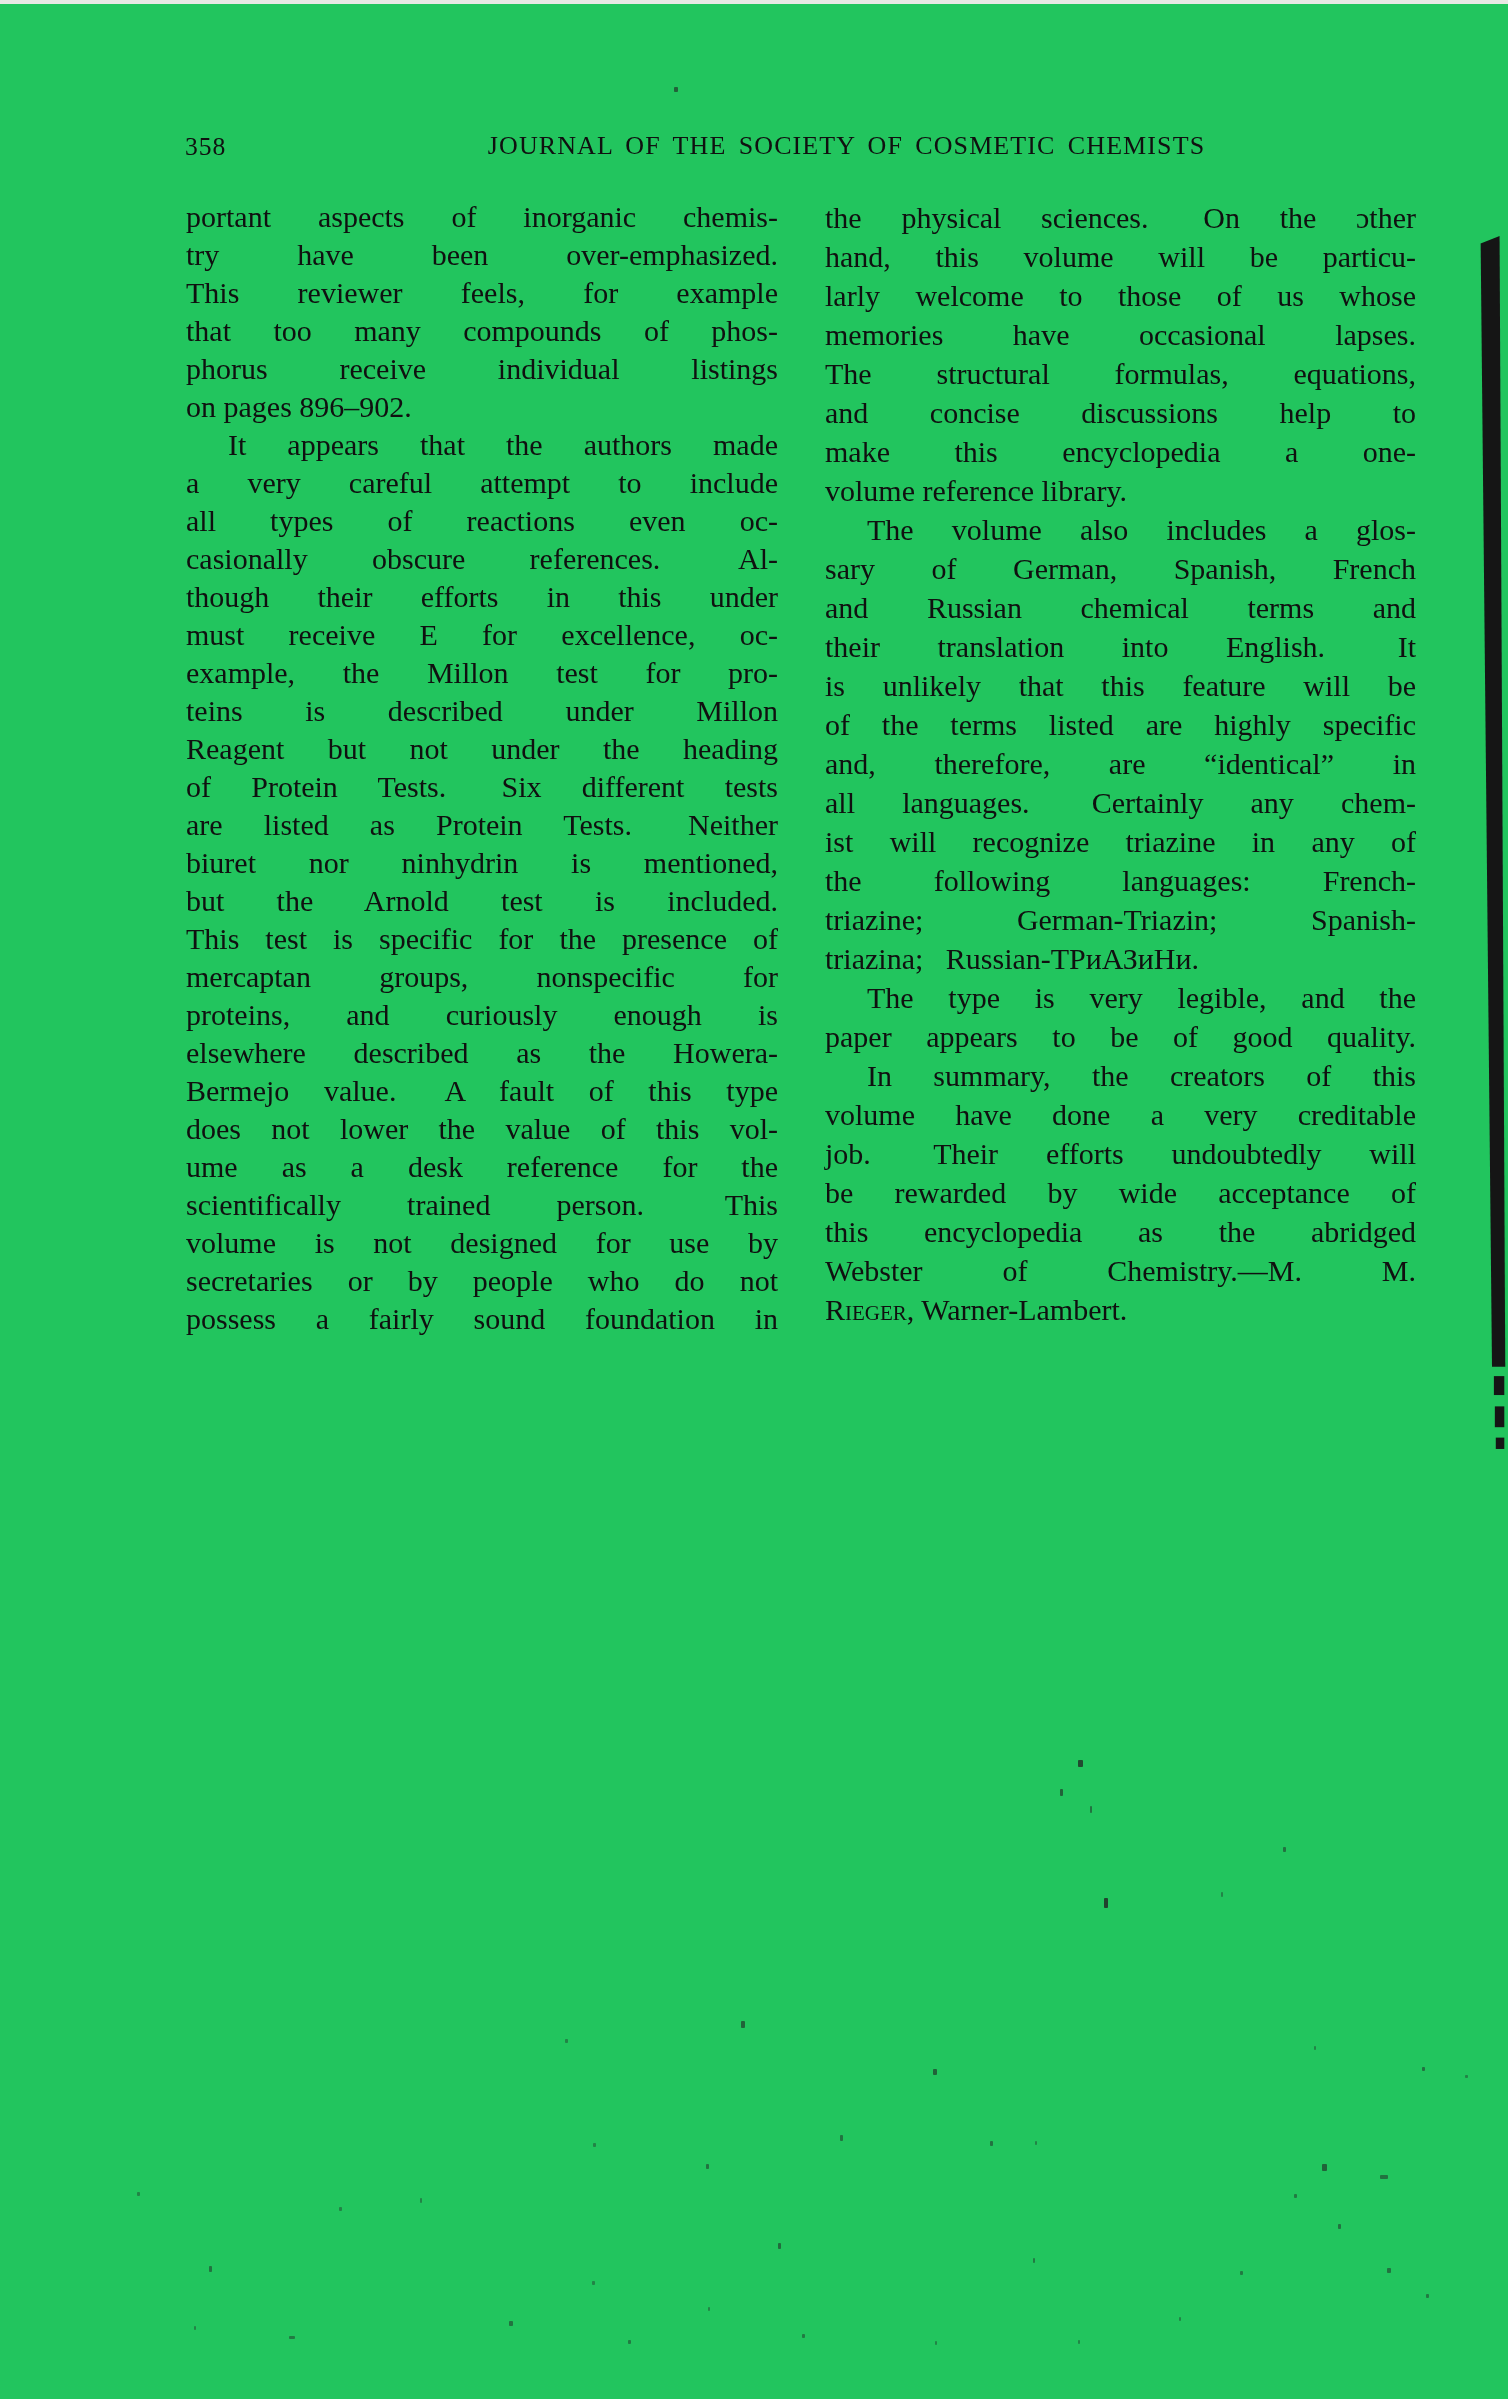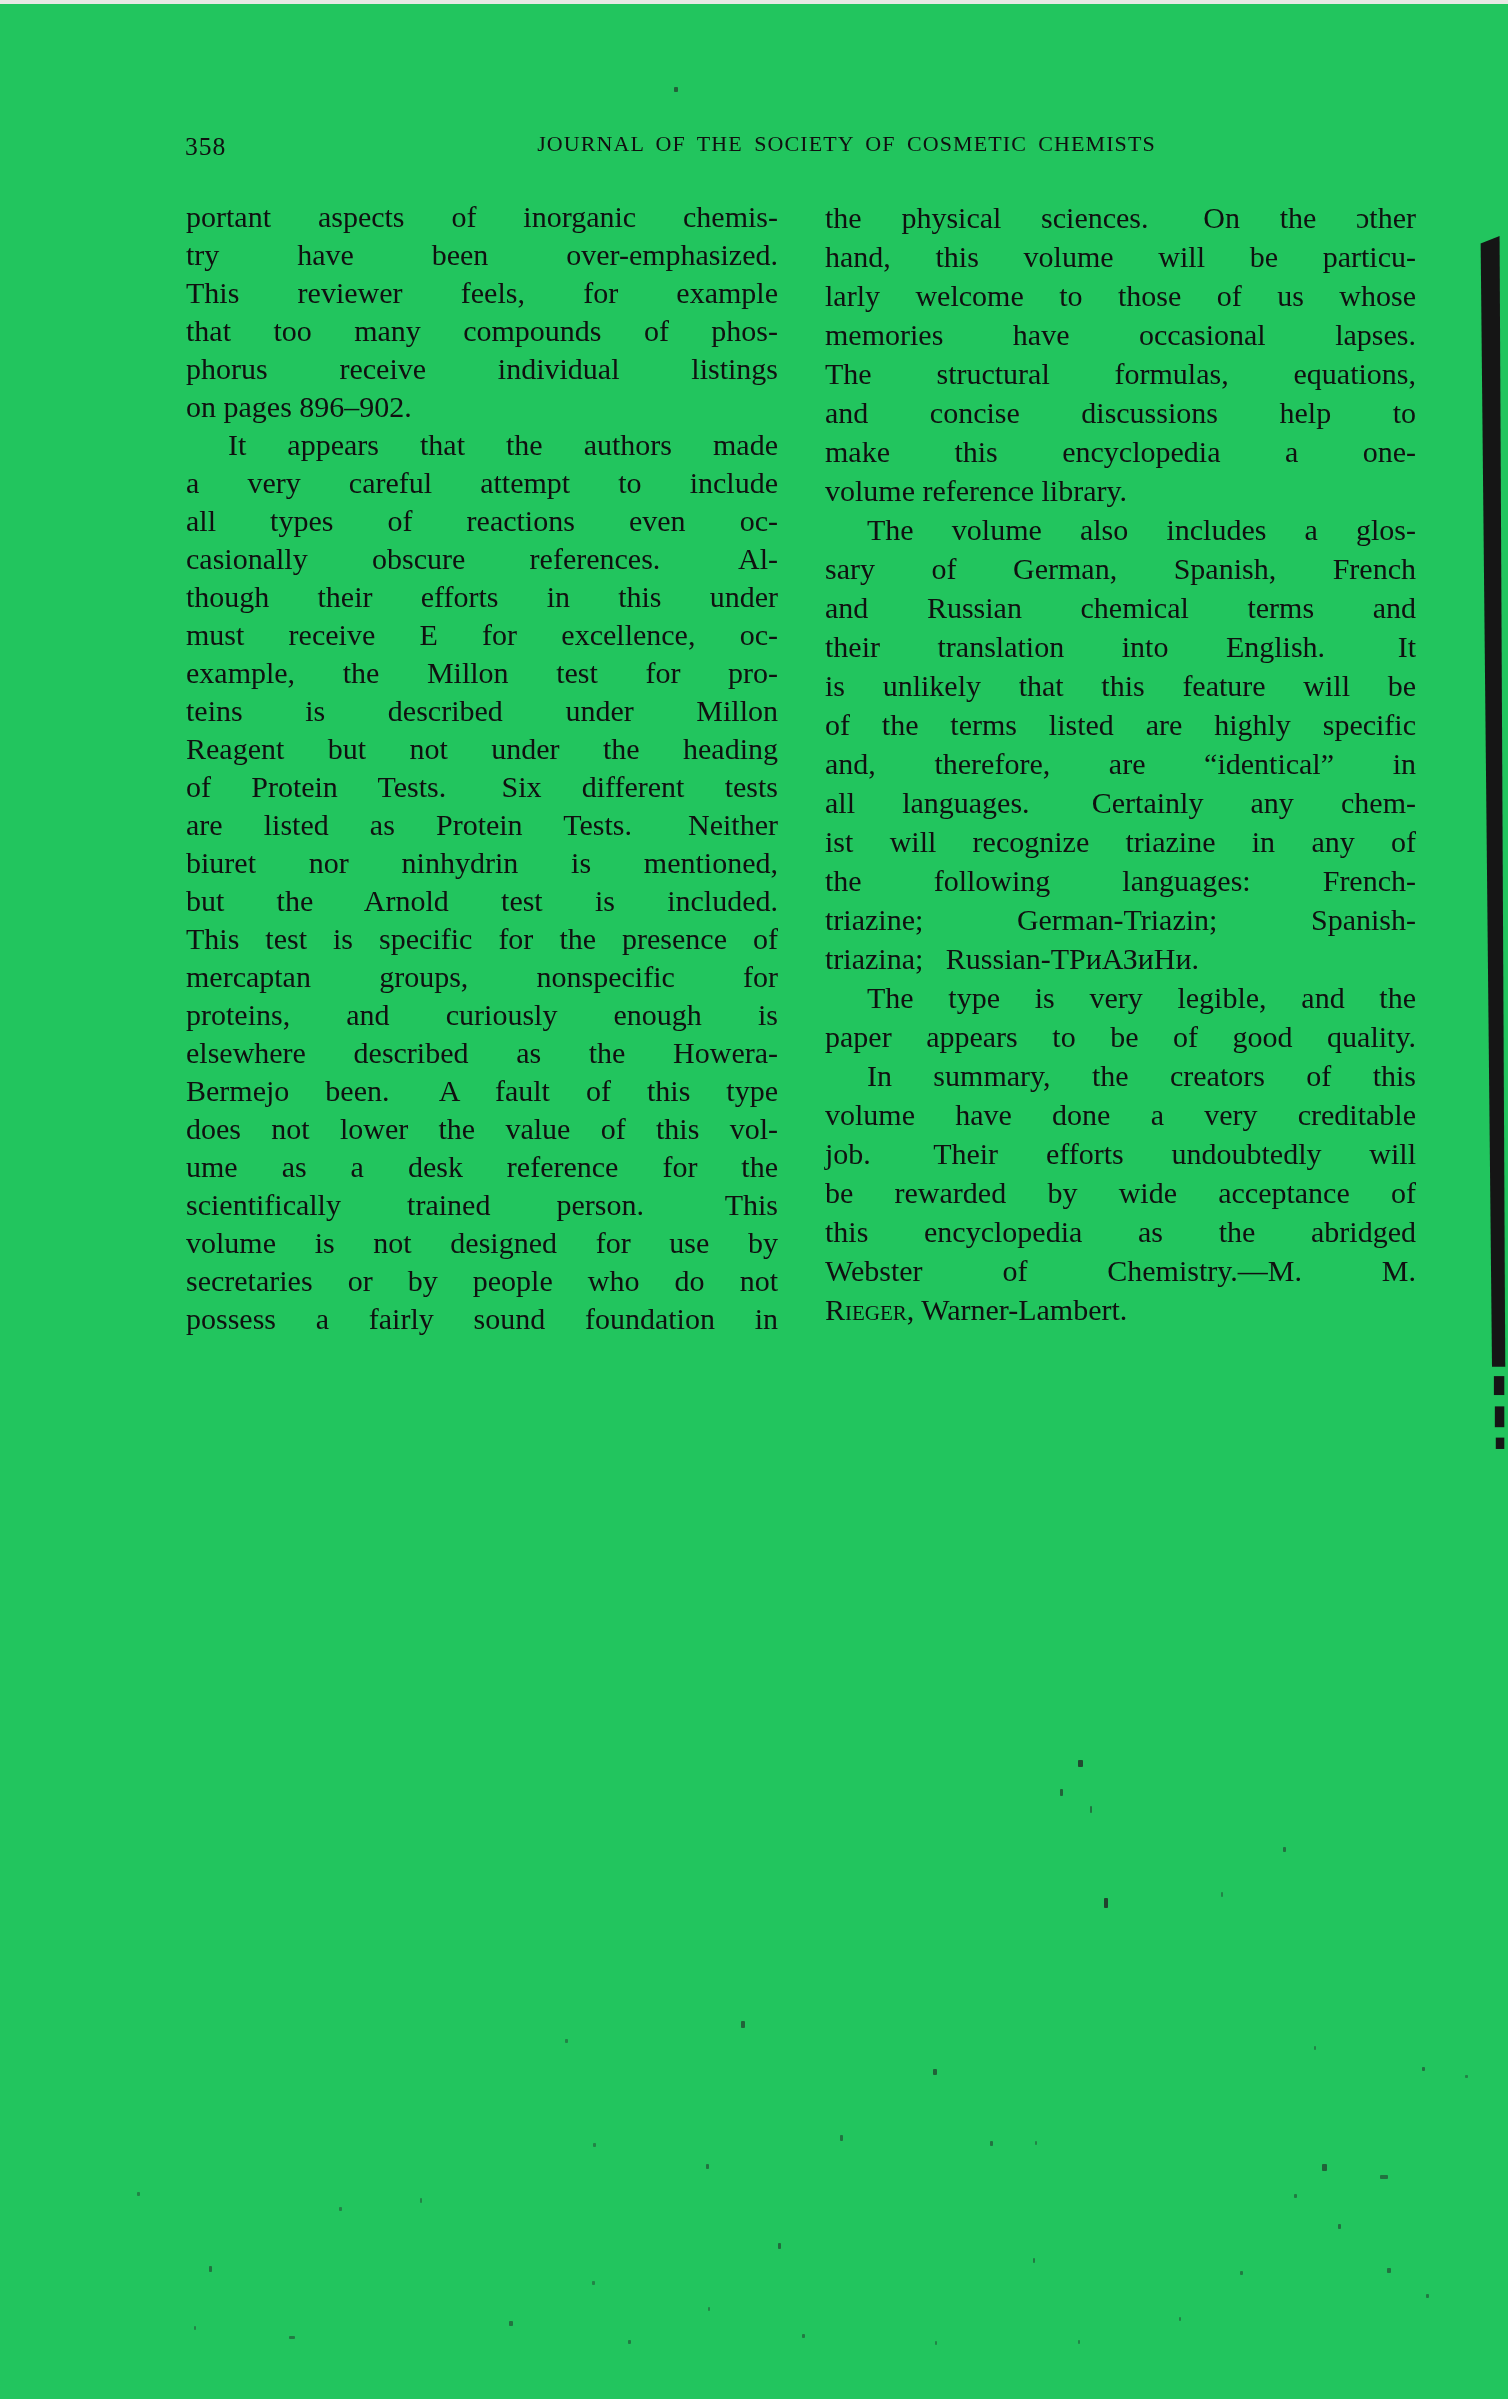--- a/index.html
+++ b/index.html
@@ -12,21 +12,21 @@
     font-family:"Liberation Serif","DejaVu Serif",serif;
     color:#101010;
   }
   .pagenum{
     position:absolute;left:185px;top:128px;
     font-size:25.6px;letter-spacing:0.9px;
   }
   .journal-title{
     position:absolute;left:284px;right:99px;top:127px;
     text-align:center;
-    font-size:22px;letter-spacing:1.1px;word-spacing:4.7px;
+    font-size:26px;letter-spacing:1.1px;word-spacing:4.7px;
     white-space:nowrap;
   }
   .col{
     position:absolute;top:194px;
     font-size:30px;
   }
   .col-left{left:186px;width:592px;line-height:38px;}
   .col-right{left:825px;width:591px;line-height:39px;}
   .line{min-height:1em;}
   .line.j{text-align:justify;text-align-last:justify;}
@@ -63,21 +63,21 @@
       <div class="line j"><span>teins is described under Millon</span></div>
       <div class="line j"><span>Reagent but not under the heading</span></div>
       <div class="line j"><span>of Protein Tests.  Six different tests</span></div>
       <div class="line j"><span>are listed as Protein Tests.  Neither</span></div>
       <div class="line j"><span>biuret nor ninhydrin is mentioned,</span></div>
       <div class="line j"><span>but the Arnold test is included.</span></div>
       <div class="line j"><span>This test is specific for the presence of</span></div>
       <div class="line j"><span>mercaptan groups, nonspecific for</span></div>
       <div class="line j"><span>proteins, and curiously enough is</span></div>
       <div class="line j"><span>elsewhere described as the Howera-</span></div>
-      <div class="line j"><span>Bermejo been.  A fault of this type</span></div>
+      <div class="line j"><span>Bermejo value.  A fault of this type</span></div>
       <div class="line j"><span>does not lower the value of this vol-</span></div>
       <div class="line j"><span>ume as a desk reference for the</span></div>
       <div class="line j"><span>scientifically trained person.  This</span></div>
       <div class="line j"><span>volume is not designed for use by</span></div>
       <div class="line j"><span>secretaries or by people who do not</span></div>
       <div class="line j"><span>possess a fairly sound foundation in</span></div>
     </div>
 
   <div class="col col-right">
       <div class="line j"><span>the physical sciences.  On the ɔther</span></div>

